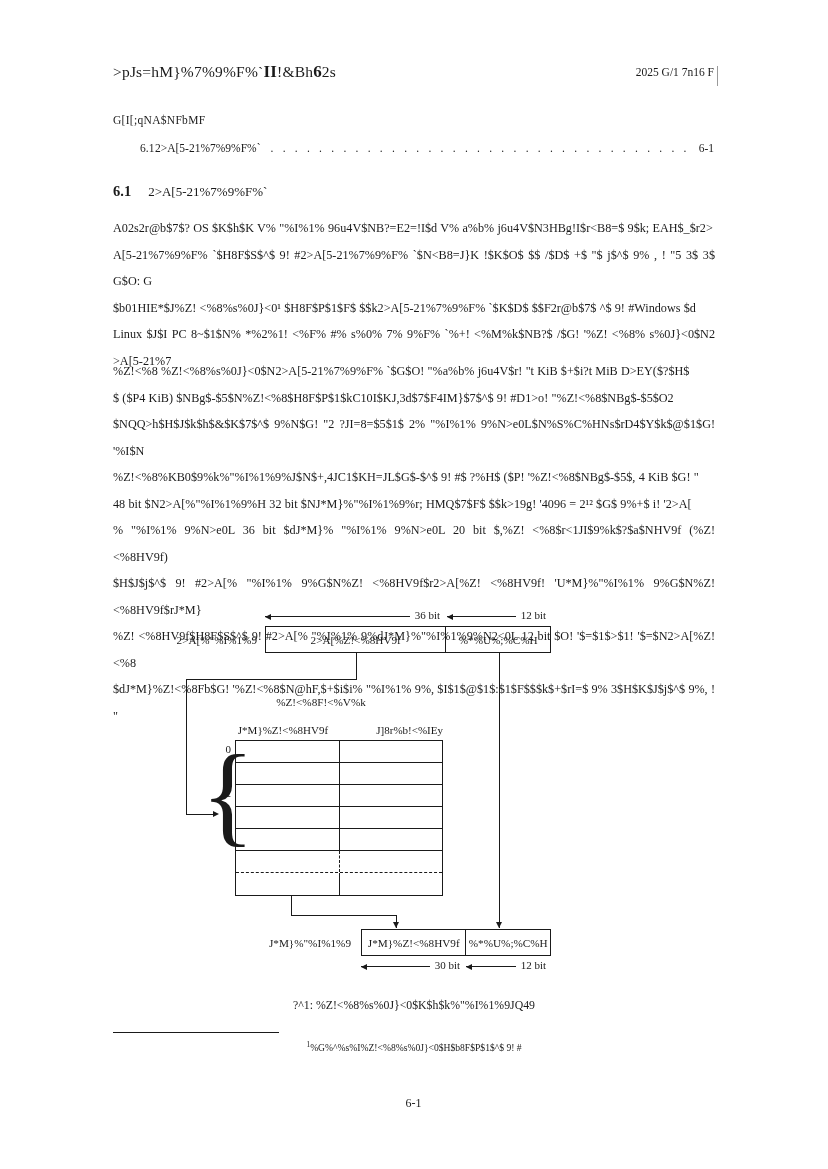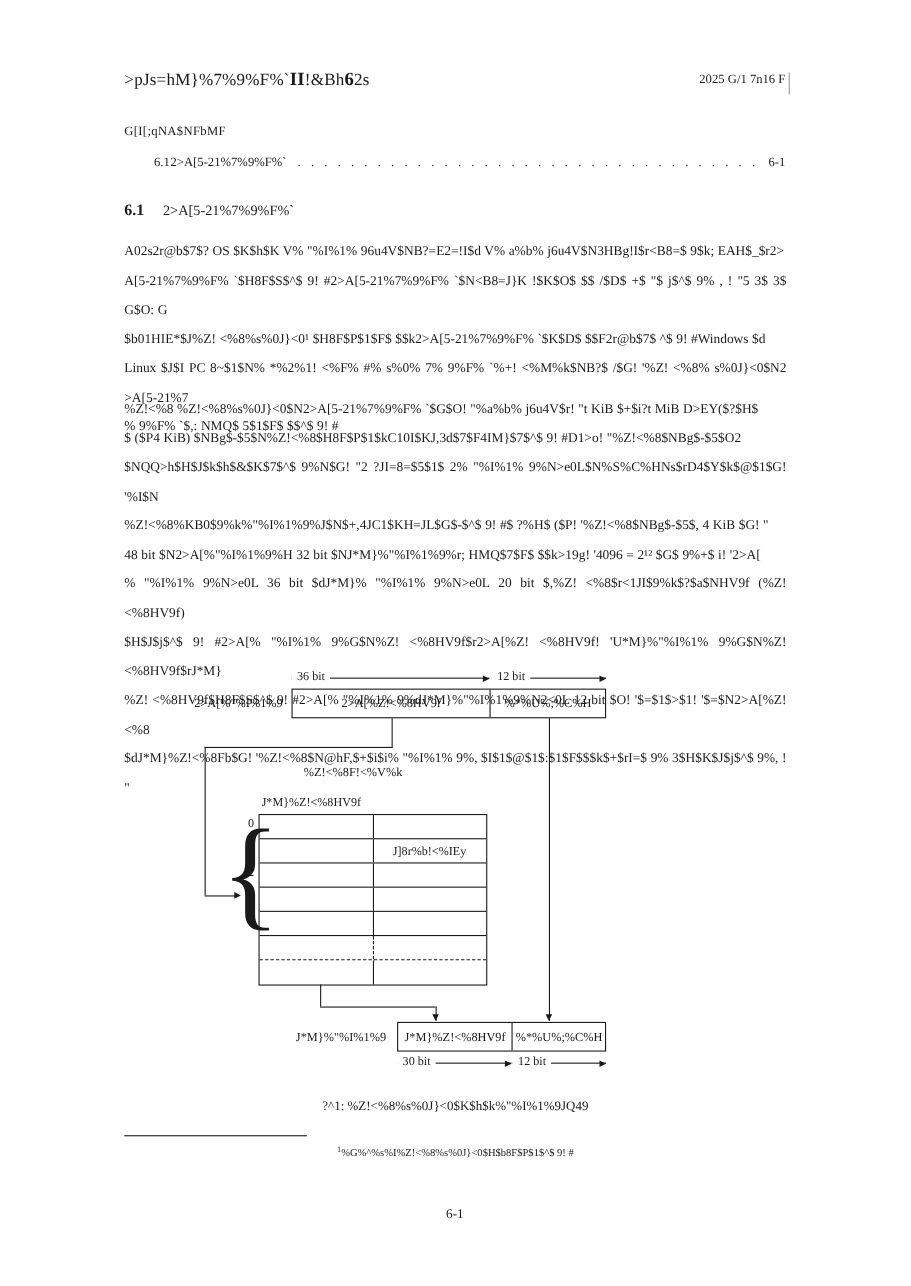--- a/index.html
+++ b/index.html
@@ -130,21 +130,21 @@
   .dimline .arrow-l, .dimline .arrow-r {
     position: absolute; top: 1.5px;
     width: 0; height: 0;
     border-top: 3.5px solid transparent;
     border-bottom: 3.5px solid transparent;
   }
   .dimline .arrow-l { left: 0; border-right: 6px solid #1a1a1a; }
   .dimline .arrow-r { right: 0; border-left: 6px solid #1a1a1a; }
   .dimline .lblwrap {
     position: absolute; left: 0; right: 0; top: -7px;
-    text-align: left;
+    text-align: right;
   }
   .dimline .lblwrap span {
     background: #ffffff;
     padding: 0 5px;
     font-size: 11px;
   }
 
   .addrbox {
     position: absolute;
     border: 1px solid #1a1a1a;
@@ -290,21 +290,20 @@
 
   <div class="sec">
     <span class="sec-num">6.1</span><span class="sec-title">2&gt;A[5-21%7%9%F%`</span>
   </div>
 
   <div class="body" id="para1">
     <div>A02s2r@b$7$? OS $K$h$K V% "%I%1% 96u4V$NB?=E2=!I$d V% a%b% j6u4V$N3HBg!I$r&lt;B8=$ 9$k; EAH$_$r2&gt;</div>
     <div>A[5-21%7%9%F% `$H8F$S$^$ 9! #2&gt;A[5-21%7%9%F% `$N&lt;B8=J}K !$K$O$ $$ /$D$ +$ "$ j$^$ 9% , ! "5 3$ 3$ G$O: G</div>
     <div>$b01HIE*$J%Z! &lt;%8%s%0J}&lt;0¹ $H8F$P$1$F$ $$k2&gt;A[5-21%7%9%F% `$K$D$ $$F2r@b$7$ ^$ 9! #Windows $d</div>
     <div>Linux $J$I PC 8~$1$N% *%2%1! &lt;%F% #% s%0% 7% 9%F% `%+! &lt;%M%k$NB?$ /$G! '%Z! &lt;%8% s%0J}&lt;0$N2 &gt;A[5-21%7</div>
-    <div>% 9%F% `$,: NMQ$ 5$1$F$ $$^$ 9! #</div>
   </div>
 
   <div class="body" id="para2">
     <div>%Z!&lt;%8  %Z!&lt;%8%s%0J}&lt;0$N2&gt;A[5-21%7%9%F% `$G$O! "%a%b% j6u4V$r! "t KiB $+$i?t MiB D&gt;EY($?$H$</div>
     <div>$ ($P4 KiB) $NBg$-$5$N%Z!&lt;%8$H8F$P$1$kC10I$KJ,3d$7$F4IM}$7$^$ 9! #D1&gt;o! "%Z!&lt;%8$NBg$-$5$O2</div>
     <div>$NQQ&gt;h$H$J$k$h$&amp;$K$7$^$ 9%N$G! "2 ?JI=8=$5$1$ 2% "%I%1% 9%N&gt;e0L$N%S%C%HNs$rD4$Y$k$@$1$G! '%I$N</div>
     <div>%Z!&lt;%8%KB0$9%k%"%I%1%9%J$N$+,4JC1$KH=JL$G$-$^$ 9! #$ ?%H$ ($P! '%Z!&lt;%8$NBg$-$5$, 4 KiB $G! "</div>
     <div>48 bit $N2&gt;A[%"%I%1%9%H 32 bit $NJ*M}%"%I%1%9%r; HMQ$7$F$ $$k&gt;19g! '4096 = 2¹² $G$ 9%+$ i! '2&gt;A[</div>
     <div>% "%I%1% 9%N&gt;e0L 36 bit $dJ*M}% "%I%1% 9%N&gt;e0L 20 bit $,%Z! &lt;%8$r&lt;1JI$9%k$?$a$NHV9f (%Z! &lt;%8HV9f)</div>
     <div>$H$J$j$^$ 9! #2&gt;A[% "%I%1% 9%G$N%Z! &lt;%8HV9f$r2&gt;A[%Z! &lt;%8HV9f! 'U*M}%"%I%1% 9%G$N%Z! &lt;%8HV9f$rJ*M}</div>
@@ -338,21 +337,21 @@
     <div class="line-v" style="left:73px; top:67px; height:135px;"></div>
     <div class="line-h" style="left:73px; top:202px; width:28px;"></div>
     <div class="arrowhead-r" style="left:100px; top:198.5px;"></div>
 
     <div class="line-v" style="left:386px; top:41px; height:275px;"></div>
     <div class="arrowhead-d" style="left:382.5px; top:310px;"></div>
 
     <div class="pttitle" style="left:108px; top:84px; width:200px;">%Z!&lt;%8F!&lt;%V%k</div>
     <div class="ptheadwrap" style="left:115px; top:112px;">
       <span style="display:inline-block; width:110px; text-align:center;">J*M}%Z!&lt;%8HV9f</span>
-      <span style="display:inline-block; width:105px; text-align:center;margin-top:44px;">J]8r%b!&lt;%IEy</span>
+      <span style="display:inline-block; width:105px; text-align:right;">J]8r%b!&lt;%IEy</span>
     </div>
 
     <div class="brace" style="left:88px; top:126px; font-size:112px; font-family:'Liberation Serif',serif; transform:scaleY(1.0);">{</div>
 
     <div class="rowidx" style="left:102px; top:131px;">0</div>
     <div class="rowidx" style="left:102px; top:153px;">1</div>
     <div class="rowidx" style="left:102px; top:175px;">2</div>
     <div class="rowidx" style="left:102px; top:197px;">3</div>
     <div class="rowidx" style="left:102px; top:219px;">4</div>
 

